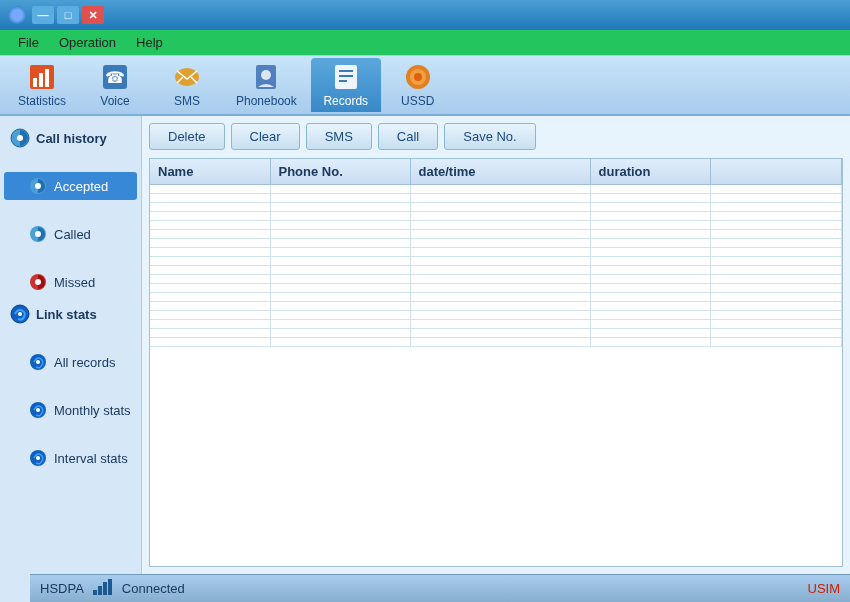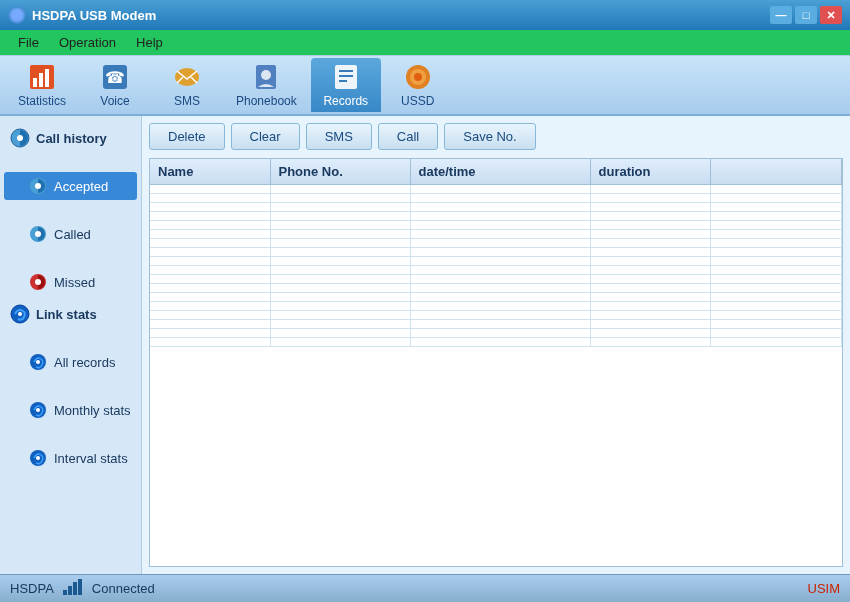--- a/index.html
+++ b/index.html
@@ -213,30 +213,30 @@
     
     #statusbar {
       height: 28px;
       background: linear-gradient(to bottom, #a8ccee, #88aece);
       display: flex;
       align-items: center;
       padding: 0 10px;
       border-top: 1px solid #7098b8;
       color: #1a3a60;
       font-size: 13px;
+      margin-left: 30px;
     }
     #status-left { flex: 1; display: flex; align-items: center; gap: 8px; }
     #status-right { color: #cc2200; font-weight: normal; font-size: 13px; }
   </style>
 </head>
 <body>
 
 <div id="titlebar">
   <div id="titlebar-icon"></div>
-  <span id="titlebar-title">HSDPA USB Modem</span>
   <div id="titlebar-controls">
     <button class="title-btn title-btn-min">—</button>
     <button class="title-btn title-btn-max">□</button>
     <button class="title-btn title-btn-close">✕</button>
   </div>
 </div>
 
 <div id="menubar">
   <span class="menu-item">File</span>
   <span class="menu-item">Operation</span>

